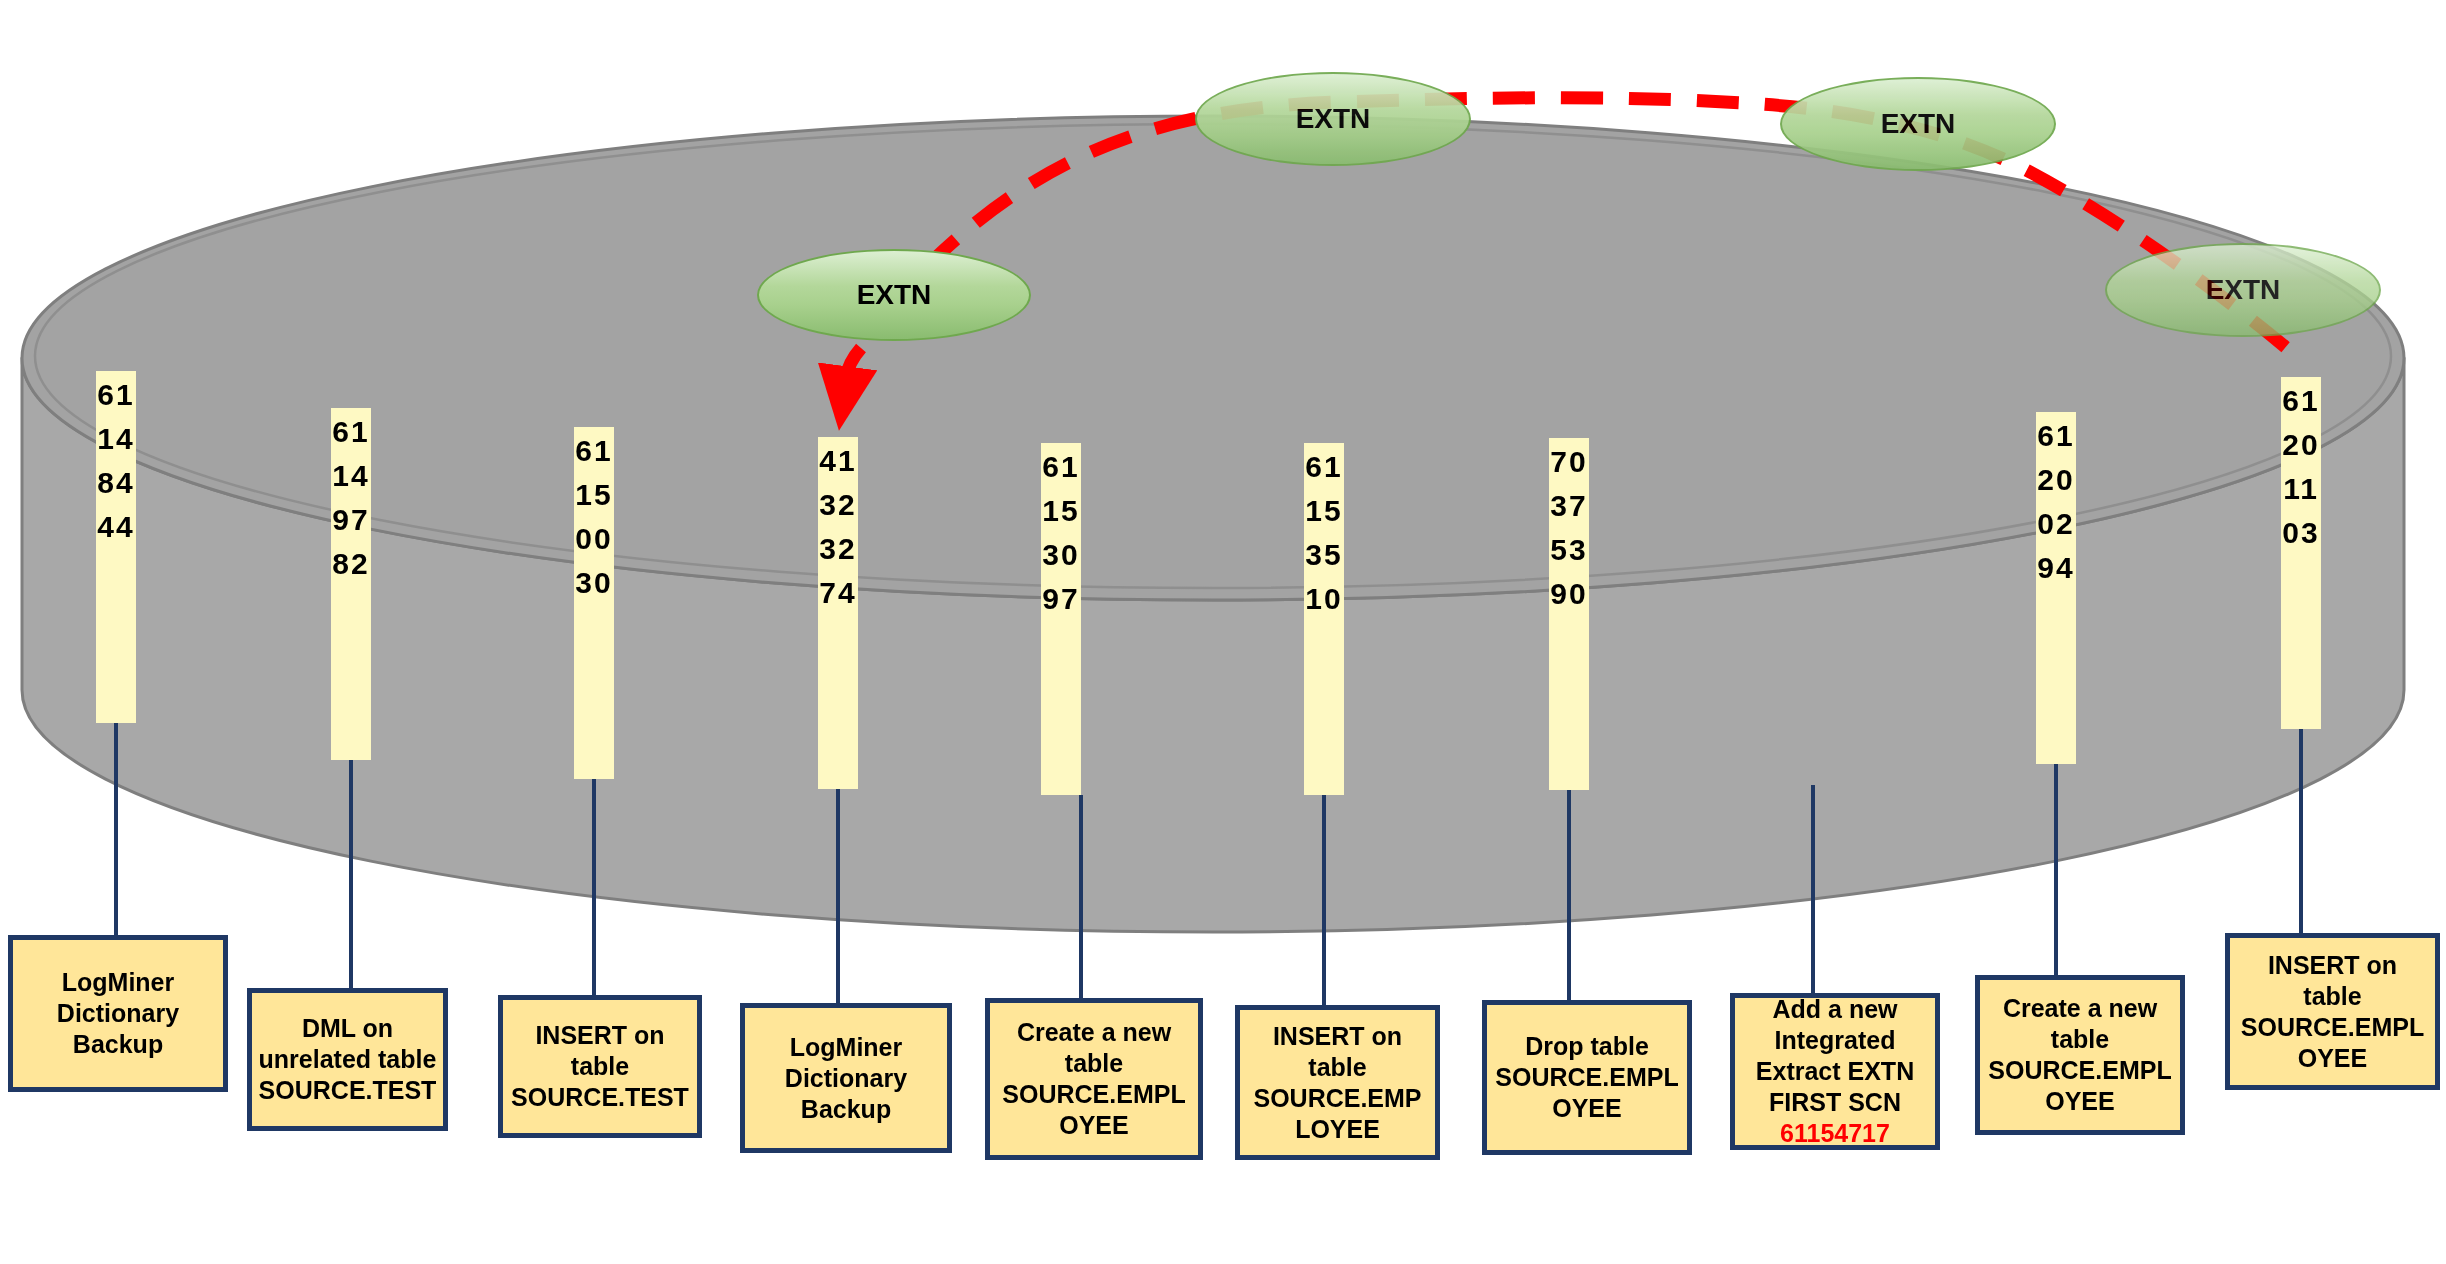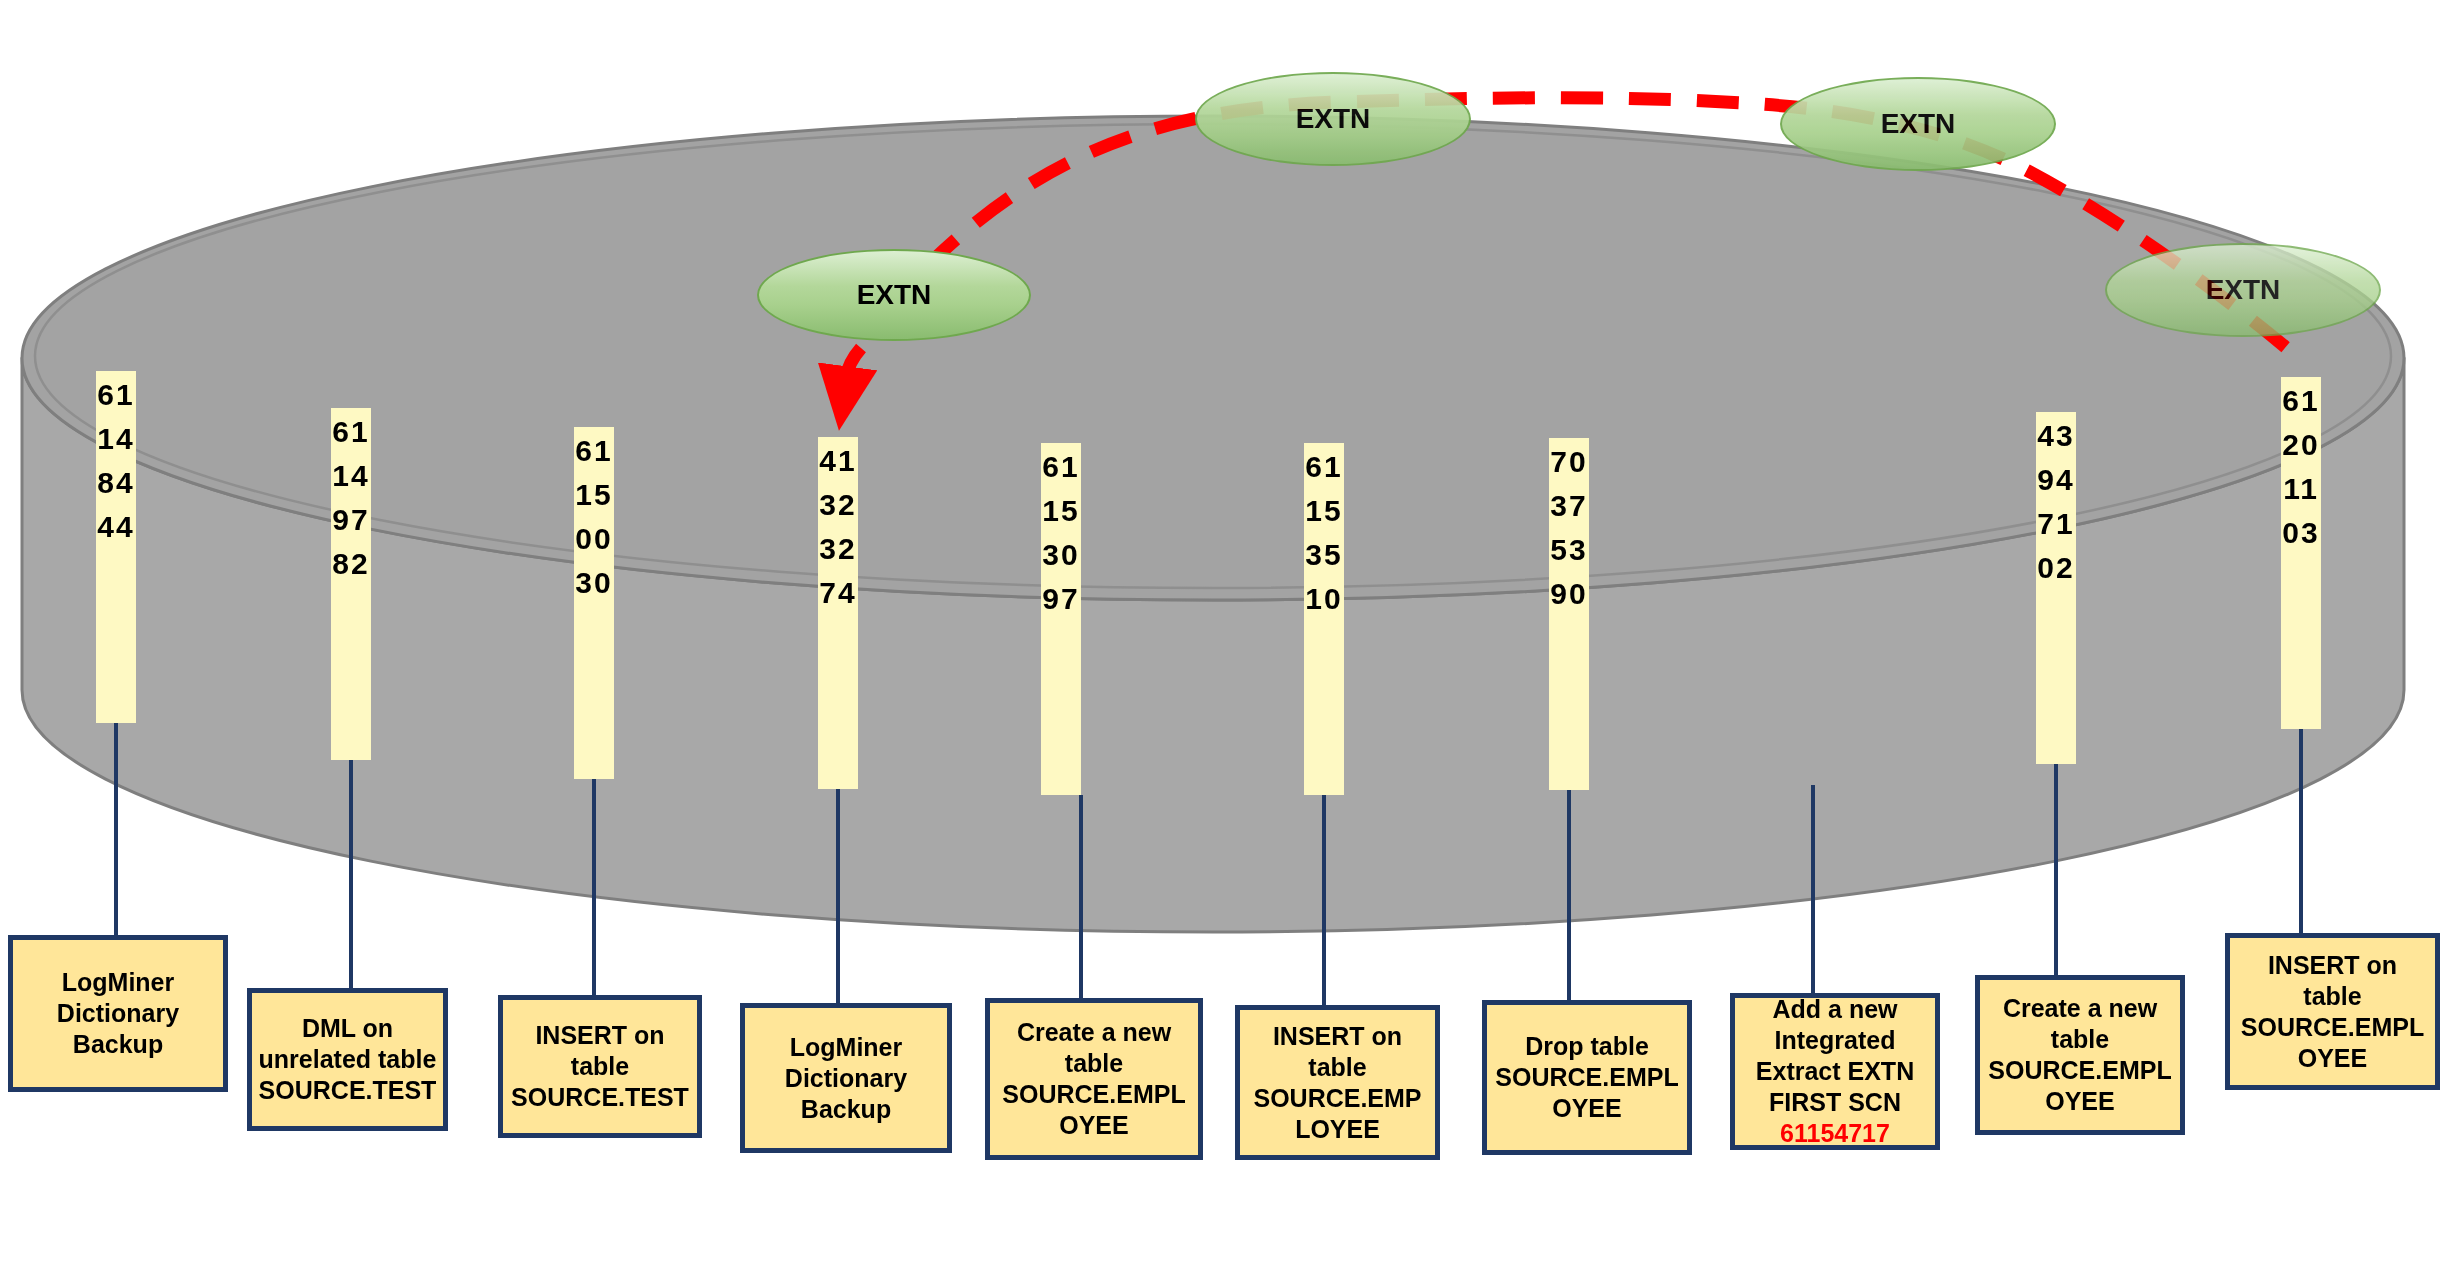--- a/index.html
+++ b/index.html
@@ -70,21 +70,21 @@
     <path d="M 861 348 Q 848 363 846 378" fill="none" stroke="#ff0000" stroke-width="13" marker-end="url(#arrowhead)"></path>
   </svg>
 
   <div class="scn-strip" style="left:96px;top:371px;">61148444</div>
   <div class="scn-strip" style="left:331px;top:408px;">61149782</div>
   <div class="scn-strip" style="left:574px;top:427px;">61150030</div>
   <div class="scn-strip" style="left:818px;top:437px;">41323274</div>
   <div class="scn-strip" style="left:1041px;top:443px;">61153097</div>
   <div class="scn-strip" style="left:1304px;top:443px;">61153510</div>
   <div class="scn-strip" style="left:1549px;top:438px;">70375390</div>
-  <div class="scn-strip" style="left:2036px;top:412px;">43947102</div>
+  <div class="scn-strip" style="left:2036px;top:412px;">61200294</div>
   <div class="scn-strip" style="left:2281px;top:377px;">61201103</div>
 
   <div class="event-box" style="left:8px;top:935px;width:220px;height:157px;">
     <span class="label">LogMiner Dictionary Backup</span>
   </div>
   <div class="event-box" style="left:498px;top:995px;width:204px;height:143px;">
     <span class="label">INSERT on table SOURCE.TEST</span>
   </div>
   <div class="event-box" style="left:247px;top:988px;width:201px;height:143px;">
     <span class="label">DML on unrelated table SOURCE.TEST</span>

